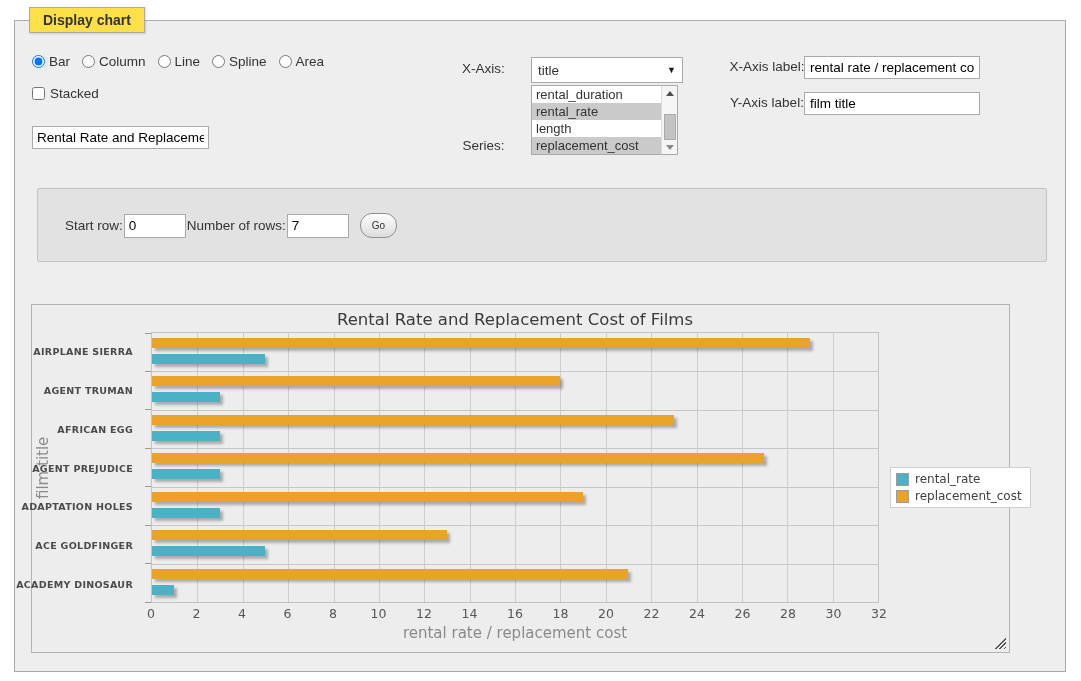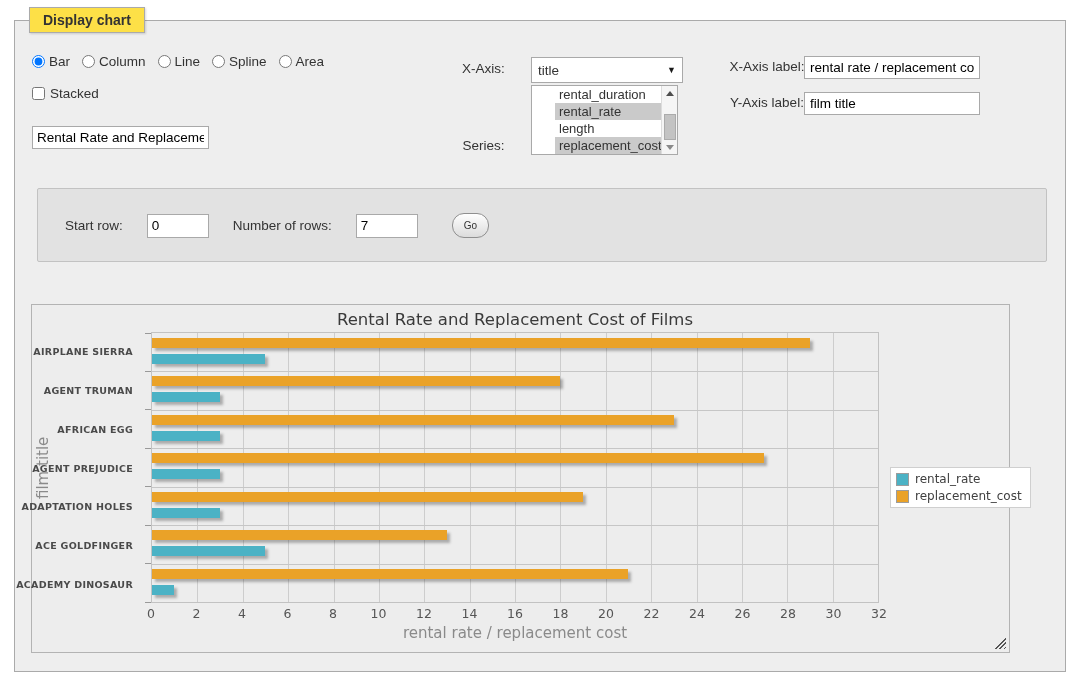--- a/index.html
+++ b/index.html
@@ -22,37 +22,37 @@
   .lbl-series  { left:421px; top:117px; width:95px; }
   .lbl-xlabel  { left:705px; top:38px; width:94px; }
   .lbl-ylabel  { left:705px; top:74px; width:94px; }
 
   .select-box { position:absolute; left:516px; top:36px; width:152px; height:26px; background:#fff; border:1px solid #a9a9a9; font-size:13.5px; display:flex; align-items:center; padding:0 6px; cursor:default; }
   .select-box .sel-value { flex:1; }
   .select-arrow { font-size:9px; color:#1a1a1a; }
 
   .listbox { position:absolute; left:516px; top:64px; width:147px; height:70px; background:#fff; border:1px solid #a9a9a9; font-size:13px; overflow:hidden; }
   .listbox .opts { position:absolute; left:0; top:0; right:16px; }
-  .listbox .opt { height:17px; line-height:17px; padding-left:4px; white-space:nowrap;margin-left:23px; }
+  .listbox .opt { height:17px; line-height:17px; padding-left:4px; white-space:nowrap; }
   .listbox .opt.selected { background:#cacaca; }
   .lb-scroll { position:absolute; right:0; top:0; width:16px; height:68px; background:#f5f5f5; border-left:1px solid #dcdcdc; }
   .lb-arrow { position:absolute; left:0; width:16px; height:14px; display:flex; align-items:center; justify-content:center; }
   .lb-arrow.up { top:0; }
   .lb-arrow.down { bottom:0; }
   .tri-up { width:0; height:0; border-left:4px solid transparent; border-right:4px solid transparent; border-bottom:5px solid #4d4d4d; }
   .tri-down { width:0; height:0; border-left:4px solid transparent; border-right:4px solid transparent; border-top:5px solid #8a8a8a; }
   .lb-thumb { position:absolute; left:2px; top:28px; width:12px; height:26px; background:#c3c3c3; border:1px solid #ababab; }
 
   .axis-input { position:absolute; width:176px; height:23px; border:1px solid #a9a9a9; background:#fff; font-size:13.5px; padding:2px 5px; font-family:"Liberation Sans",sans-serif; }
   .input-xlabel { left:789px; top:35px; }
   .input-ylabel { left:789px; top:71px; }
 
   
   .rows-panel { position:absolute; left:22px; top:167px; width:1010px; height:74px; background:#e2e2e2; border:1px solid #c2c2c2; border-radius:2px; }
-  .rows-inner { position:absolute; left:27px; top:24px; display:flex; align-items:center; gap:24px; font-size:13.5px; }
+  .rows-inner { position:absolute; left:27px; top:24px; display:flex; align-items:center; gap:1px; font-size:13.5px; }
   .rows-inner input { width:62px; height:24px; border:1px solid #a9a9a9; background:#fff; font-size:13.5px; padding:2px 4px; font-family:"Liberation Sans",sans-serif; }
   .go-btn { margin-left:10px; min-width:37px; height:25px; border:1px solid #8f8f8f; border-radius:12px; background:linear-gradient(#fefefe,#dcdcdc); font-size:10px; color:#333; padding:0 10px; font-family:"Liberation Sans",sans-serif; cursor:pointer; }
 
   
   .chart-box { position:absolute; left:16px; top:283px; width:979px; height:349px; background:#ededed; border:1px solid #b3b3b3; font-family:"DejaVu Sans",sans-serif; }
   .chart-title { position:absolute; left:119px; top:5px; width:728px; text-align:center; font-size:16.5px; color:#3a3a3a; }
   .plot-area { position:absolute; left:119px; top:27px; width:728px; height:271px; border:1px solid #c2c2c2; }
   .vgrid { position:absolute; top:0; bottom:0; width:1px; background:#cdcdcd; }
   .hgrid { position:absolute; left:0; right:0; height:1px; background:#c6c6c6; }
   .band { position:absolute; left:0; width:100%; }

